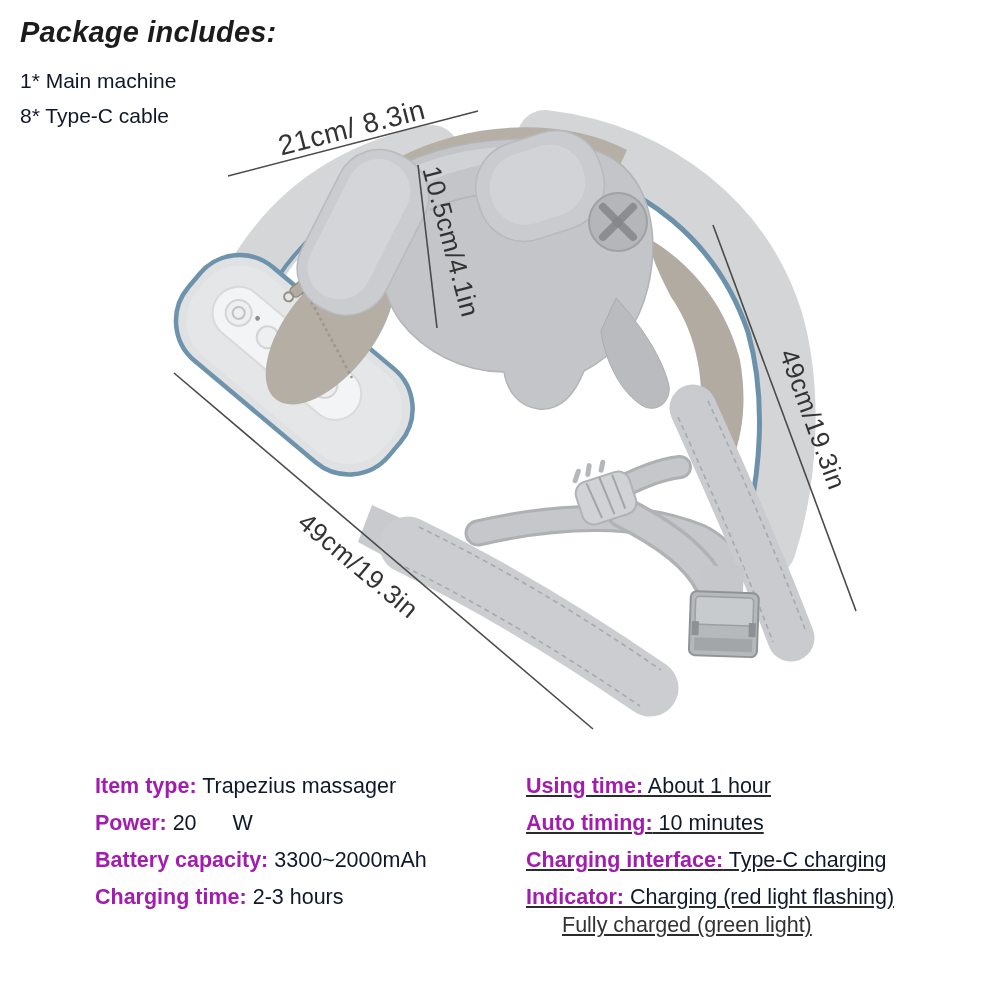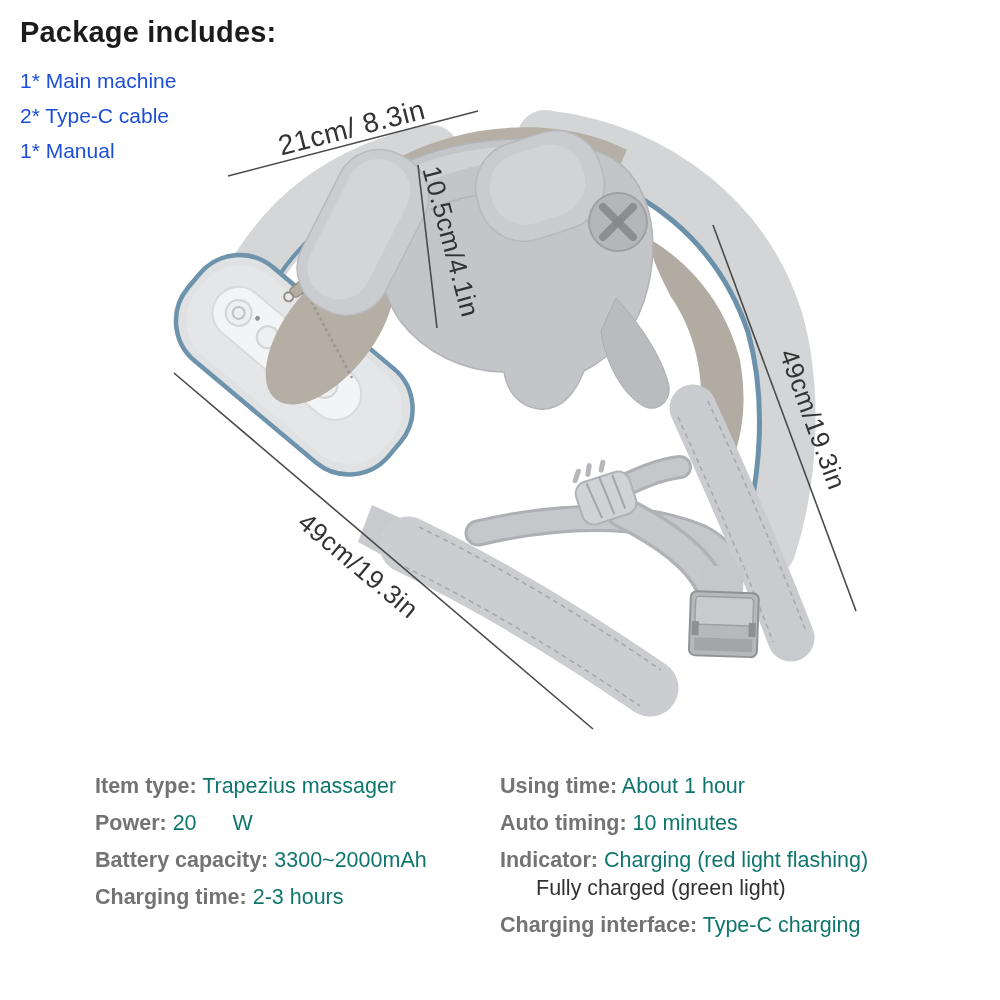--- a/index.html
+++ b/index.html
@@ -4,41 +4,41 @@
 <style>
   html,body{margin:0;padding:0;}
   body{
     width:1000px;height:1000px;position:relative;background:#ffffff;
     font-family:"Liberation Sans","DejaVu Sans",sans-serif;
     color:#2b2b2b;overflow:hidden;
   }
   .abs{position:absolute;}
   
   #package{left:20px;top:16px;}
-  #package .pkg-heading{font-size:29px;font-weight:700;color:#1c1c1c;letter-spacing:.2px;}
+  #package .pkg-heading{font-size:29px;font-weight:700;color:#1c1c1c;letter-spacing:.2px;font-style:italic;}
   #package ul{list-style:none;margin:14px 0 0 0;padding:0;}
-  #package li{font-size:21px;line-height:35px;color:#1d4ed8;}
+  #package li{font-size:21px;line-height:35px;color:#0f172a;}
   
   #product-layer{left:0;top:0;width:1000px;height:1000px;}
   
   .dim-label{
     width:200px;height:34px;text-align:center;font-size:26px;color:#333333;
     letter-spacing:.5px;transform-origin:center center;white-space:nowrap;
   }
   #dim-top{left:252px;top:112px;transform:rotate(-14.5deg);font-size:28px;}
   #dim-center{left:349px;top:225px;transform:rotate(75deg);}
   #dim-right{left:711px;top:403px;transform:rotate(70deg);}
   #dim-left{left:257px;top:550px;transform:rotate(40deg);}
   
   .spec-col{width:430px;}
   #specs-left{left:95px;top:772px;}
-  #specs-right{left:500px;top:772px;}
+  #specs-right{left:526px;top:772px;text-decoration:underline;}
   .spec-row{font-size:21.5px;line-height:28px;margin-bottom:9px;}
-  .spec-label{font-weight:700;color:#737373;}
-  .spec-value{color:#0f766e;white-space:pre-wrap;}
+  .spec-label{font-weight:700;color:#a21caf;}
+  .spec-value{color:#0f172a;white-space:pre-wrap;}
   .spec-value-line2{color:#323232;padding-left:36px;white-space:pre-wrap;}
 </style>
 </head>
 <body>
 
 <svg id="product-layer" class="abs" viewBox="0 0 1000 1000" aria-hidden="true">
 
   <g>
     <path d="M 545,138 C 660,152 745,225 775,320 C 795,390 790,480 768,548" fill="none" stroke="#d3d5d7" stroke-width="56" stroke-linecap="round"></path>
     <path d="M 545,138 C 660,152 745,225 775,320 C 795,390 790,480 768,548" fill="none" stroke="#c2c4c7" stroke-width="56" stroke-linecap="round" stroke-opacity="0"></path>
@@ -160,22 +160,21 @@
 
 <div id="dim-top" class="abs dim-label">21cm/ 8.3in</div>
 <div id="dim-center" class="abs dim-label">10.5cm/4.1in</div>
 <div id="dim-right" class="abs dim-label">49cm/19.3in</div>
 <div id="dim-left" class="abs dim-label">49cm/19.3in</div>
 
 <div id="package" class="abs">
   <div class="pkg-heading">Package includes:</div>
   <ul>
     <li>1* Main machine</li>
-    <li>2* Type-C cable</li>
-    <li>1* Manual</li>
+    <li>8* Type-C cable</li>
   </ul>
 </div>
 
 <div id="specs-left" class="abs spec-col">
   <div class="spec-row">
     <span class="spec-label">Item type:</span><span class="spec-value"> Trapezius massager</span>
   </div>
   <div class="spec-row">
     <span class="spec-label">Power:</span><span class="spec-value"> 20      W</span>
   </div>
@@ -188,19 +187,19 @@
 </div>
 
 <div id="specs-right" class="abs spec-col">
   <div class="spec-row">
     <span class="spec-label">Using time:</span><span class="spec-value"> About 1 hour</span>
   </div>
   <div class="spec-row">
     <span class="spec-label">Auto timing:</span><span class="spec-value"> 10 minutes</span>
   </div>
   <div class="spec-row">
+    <span class="spec-label">Charging interface:</span><span class="spec-value"> Type-C charging</span>
+  </div>
+  <div class="spec-row">
     <span class="spec-label">Indicator:</span><span class="spec-value"> Charging (red light flashing)</span>
     <div class="spec-value-line2">Fully charged (green light)</div>
   </div>
-  <div class="spec-row">
-    <span class="spec-label">Charging interface:</span><span class="spec-value"> Type-C charging</span>
-  </div>
 </div>
 
 </body></html>

